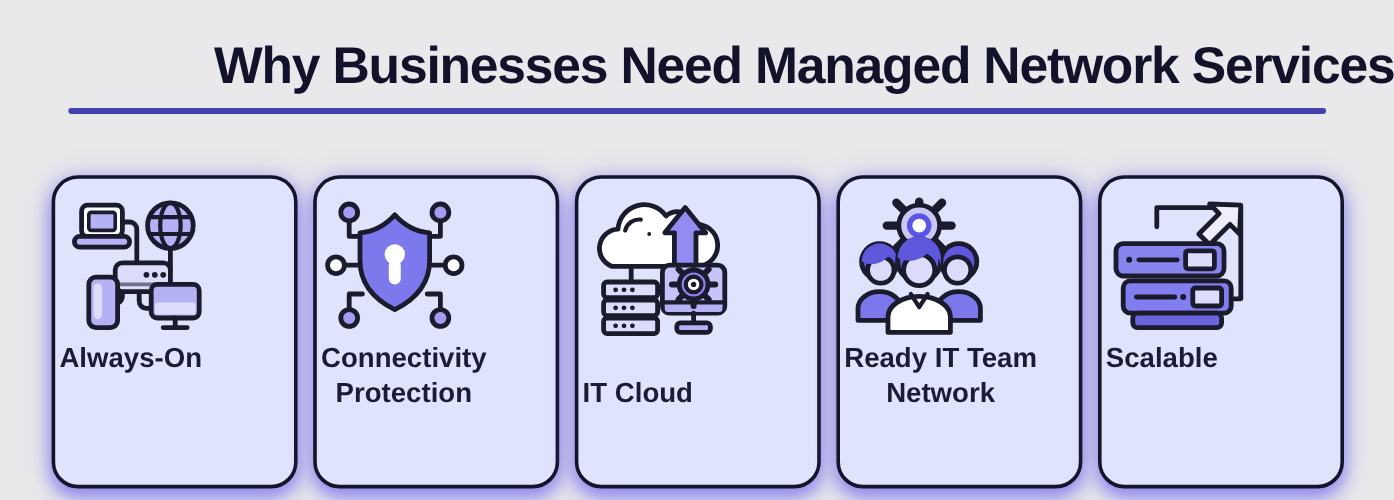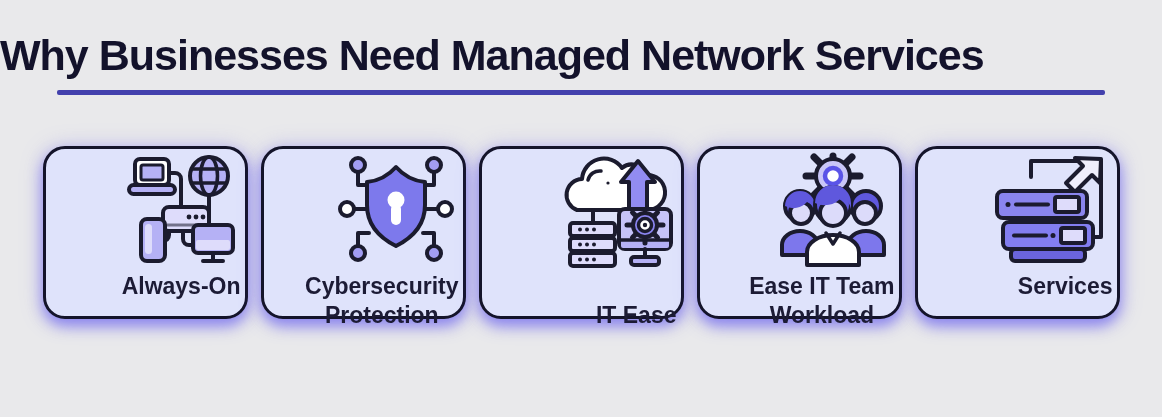--- a/index.html
+++ b/index.html
@@ -6,48 +6,48 @@
   body{
     width:1162px;height:417px;
     background:#e9e9eb;
     font-family:"Liberation Sans", sans-serif;
     overflow:hidden;
     position:relative;
   }
   .canvas{width:1162px;height:417px;}
   h1.title{
     margin:0;padding-top:30px;
-    text-align:left;
+    text-align:right;
     font-size:43px;
     font-weight:800;
     letter-spacing:-1px;
     line-height:50px;
     color:#13122b;
   }
   .underline{
     width:1048px;height:5px;
     margin:10px auto 0;
     background:#4341ad;
     border-radius:2px;
   }
   .cards{
     display:flex;
     justify-content:center;
     gap:13px;
     margin-top:51px;
   }
   .card{
     box-sizing:border-box;
-    width:205px;height:173px;
+    width:205px;height:261px;
     background:#dfe3fb;
     border:3px solid #14142a;
     border-radius:22px;
     box-shadow:0 7px 14px rgba(124,116,238,.8), 0 2px 22px rgba(124,116,238,.38);
-    display:flex;flex-direction:column;align-items:flex-end;
-    padding:0 4px 24px;
+    display:flex;flex-direction:column;align-items:flex-start;
+    padding:12px 4px 24px;
   }
   .icon{display:block;height:120px;}
   .icon svg{display:block;}
   .label{
     margin:3px 0 0;
     text-align:center;
     font-size:23px;
     font-weight:600;
     line-height:29px;
     color:#1c1b35;
@@ -118,21 +118,21 @@
           <circle cx="110" cy="60" r="7" fill="#ffffff"></circle>
           <circle cx="99" cy="104" r="7" fill="#a29df3"></circle>
 
           <path d="M61,18 c-8,9 -18,14 -29,15 v23 c0,21 13,33 29,41 16,-8 29,-20 29,-41 V33 c-11,-1 -21,-6 -29,-15 z" fill="#7d79ec"></path>
 
           <circle cx="61" cy="51" r="8.5" fill="#ffffff" stroke="none"></circle>
           <rect x="56" y="55" width="10" height="21" rx="5" fill="#ffffff" stroke="none"></rect>
         </svg>
       </span>
       <p class="label">
-        <span>Cybersecurity</span><br>
+        <span>Connectivity</span><br>
         <span>Protection</span>
       </p>
     </section>
 
     <section class="card">
       <span class="icon">
         <svg width="124" height="120" viewBox="0 0 124 120" fill="none" stroke="#1b1b2e" stroke-width="4" stroke-linecap="round" stroke-linejoin="round">
 
           <path d="M24,61 a16,16 0 0 1 5,-31 a22,22 0 0 1 40,-11 a15,15 0 0 1 24,7 a14,14 0 0 1 3,35 z" fill="#ffffff"></path>
           <path d="M35,31 a12,12 0 0 1 13,-9" stroke-width="3.5"></path>
@@ -166,21 +166,21 @@
           <g stroke-width="5">
             <path d="M92,64 v6 M92,88 v6 M80,76 h-6 M110,76 h-6 M83.5,67.5 l-4,-4 M104.5,88.5 l-4,-4 M100.5,67.5 l4,-4 M83.5,84.5 l-4,4"></path>
           </g>
           <circle cx="92" cy="76" r="12" fill="#8a84ee"></circle>
           <circle cx="92" cy="76" r="6.5" fill="#ffffff" stroke-width="3.5"></circle>
           <circle cx="92" cy="76" r="2.2" fill="#1b1b2e" stroke="none"></circle>
         </svg>
       </span>
       <p class="label">
         <br>
-        <span>IT Ease</span>
+        <span>IT Cloud</span>
       </p>
     </section>
 
     <section class="card">
       <span class="icon">
         <svg width="124" height="120" viewBox="0 0 124 120" fill="none" stroke="#1b1b2e" stroke-width="4" stroke-linecap="round" stroke-linejoin="round">
 
           <g stroke-width="7">
             <path d="M62,7 v8 M62,39 v8 M43,27 h-8 M89,27 h-8 M48.5,13.5 l-5.5,-5.5 M81,46 l-5.5,-5.5 M75.5,13.5 l5.5,-5.5 M48.5,40.5 l-5.5,5.5"></path>
           </g>
@@ -197,22 +197,22 @@
           <path d="M77,106 v-10 a18,14 0 0 1 36,0 v10 z" fill="#7d77ec"></path>
 
           <circle cx="62" cy="56" r="18" fill="#5f58dd"></circle>
           <circle cx="62" cy="64" r="13" fill="#dcdbfa"></circle>
           <path d="M44,54 a18,18 0 0 1 36,0 l0,6 a13,13 0 0 0 -10,-11 a22,22 0 0 1 -26,5 z" fill="#5f58dd" stroke="none"></path>
           <path d="M36,116 v-13 a26,17 0 0 1 52,0 v13 z" fill="#ffffff"></path>
           <path d="M55,84 l7,11 l7,-11" stroke-width="3.5"></path>
         </svg>
       </span>
       <p class="label">
-        <span>Ease IT Team</span><br>
-        <span>Workload</span>
+        <span>Ready IT Team</span><br>
+        <span>Network</span>
       </p>
     </section>
 
     <section class="card">
       <span class="icon">
         <svg width="124" height="120" viewBox="0 0 124 120" fill="none" stroke="#1b1b2e" stroke-width="4" stroke-linecap="round" stroke-linejoin="round">
 
           <path d="M42,28 V12 h70 v76 h-22" fill="none"></path>
 
           <path d="M112,10 l-1,24 l-8,-8 l-17,17 l-9,-9 l17,-17 l-8,-8 z" fill="#efeefc"></path>
@@ -224,18 +224,18 @@
 
           <rect x="14" y="73" width="90" height="27" rx="6" fill="#837ef0"></rect>
           <circle cx="64" cy="86.5" r="2.5" fill="#1b1b2e" stroke="none"></circle>
           <path d="M25,86.5 h32"></path>
           <rect x="72" y="79" width="24" height="15" rx="2" fill="#dedcfb"></rect>
 
           <rect x="22" y="100" width="74" height="12" rx="4" fill="#6b65dd"></rect>
         </svg>
       </span>
       <p class="label">
-        <span>Services</span><br>
+        <span>Scalable</span><br>
       </p>
     </section>
 
   </div>
 </div>
 
 </body></html>

